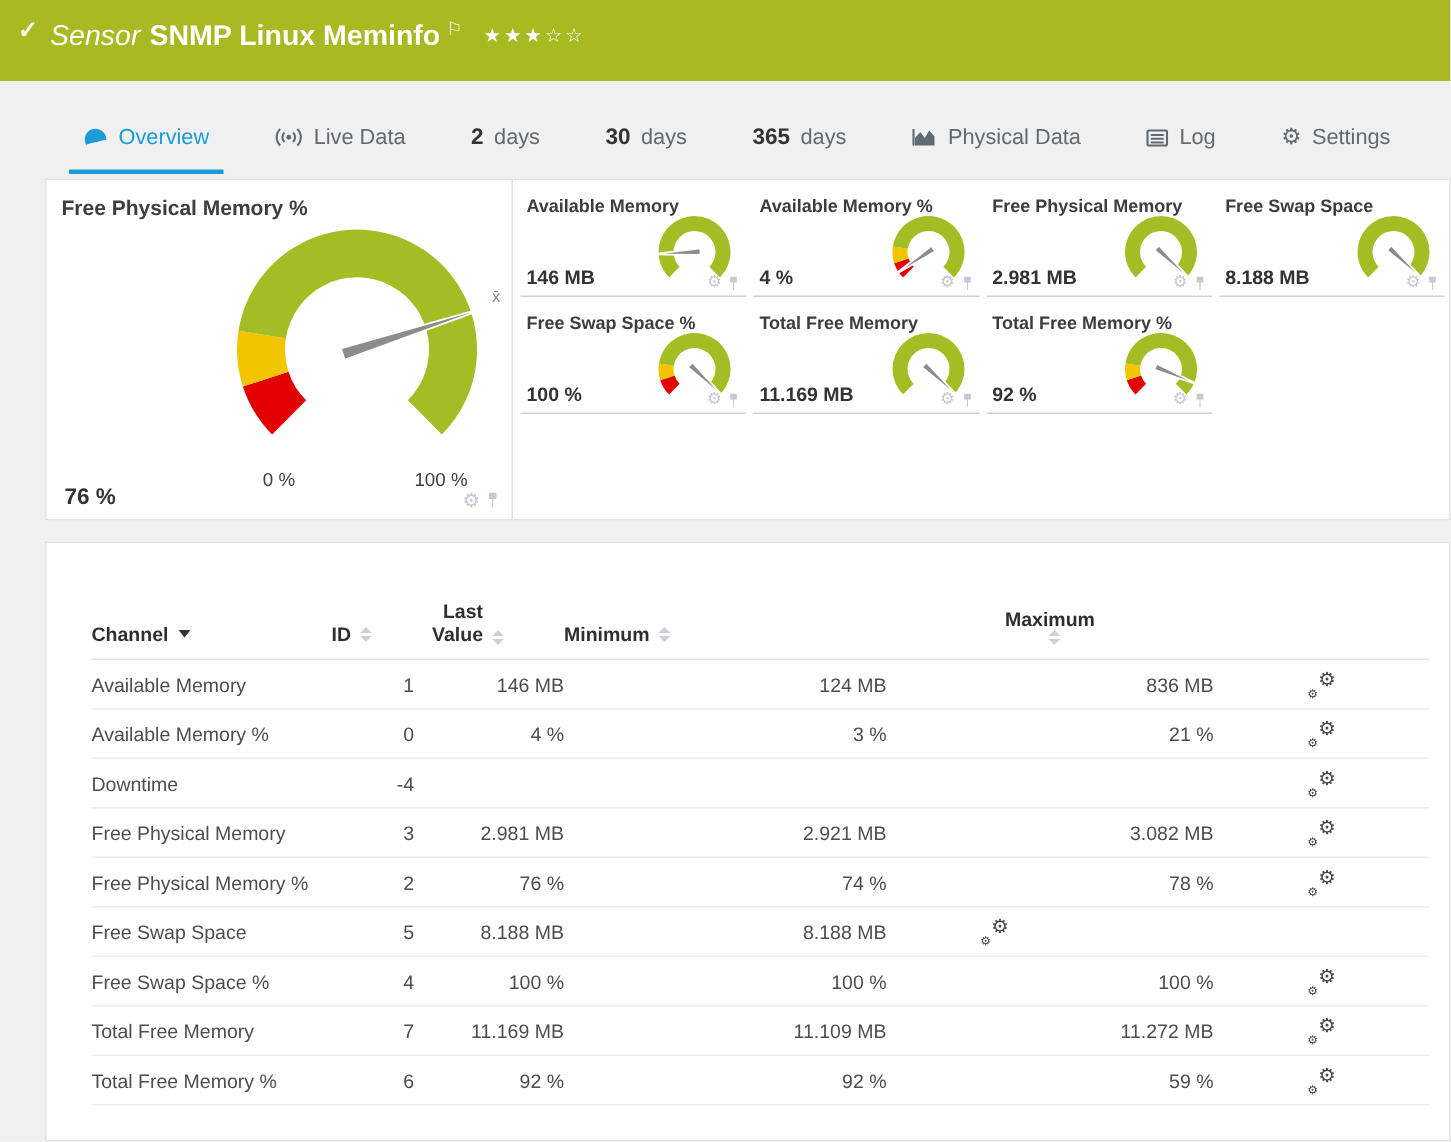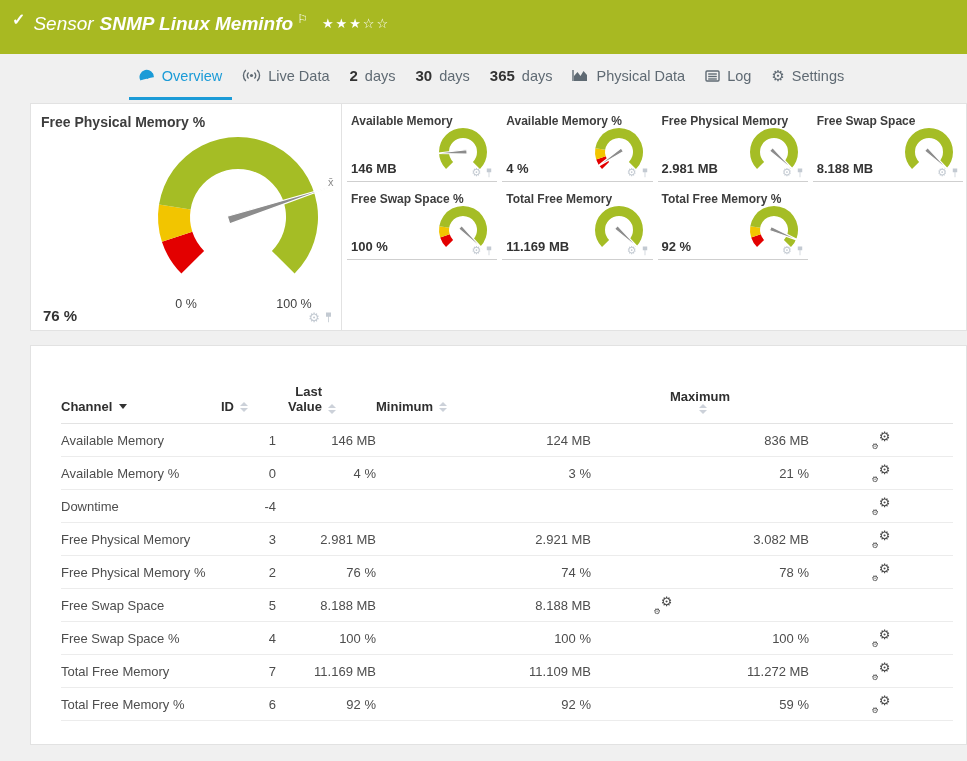--- a/index.html
+++ b/index.html
@@ -5,29 +5,29 @@
   * { margin:0; padding:0; box-sizing:border-box; }
   html,body { width:967px; height:761px; background:#f0f0f0; overflow:hidden;
     font-family:"Liberation Sans", sans-serif; color:#444; }
 
   
   .topbar { height:54px; background:var(--brand_green); color:#fff;
     display:flex; align-items:flex-start; padding:8px 0 0 10px; }
   .check { font-size:16px; font-weight:bold; margin:2px 8px 0 2px; }
   .title-line { font-size:19px; line-height:22px; }
   .title-kind { font-style:italic; font-weight:400; margin-right:6px; }
-  .title-name { font-weight:bold;font-style:italic; }
+  .title-name { font-weight:bold; }
   .title-flag { font-size:12px; vertical-align:super; margin-left:4px; }
   .title-stars { font-size:13px; letter-spacing:2px; margin-left:14px;
     position:relative; top:-2px; }
   .status-ok { font-size:12px; font-weight:bold; margin:4px 0 0 24px; }
 
   
   .tabs { height:46px; display:flex; align-items:stretch;
-    justify-content:center; padding:0 30px 0 46px; }
+    justify-content:space-between; padding:0 30px 0 46px;margin-top:16px; }
   .tab { display:flex; align-items:center; gap:7px; font-size:14.5px;
     color:#5f6a73; padding:0 10px; border-bottom:3px solid transparent;
     cursor:pointer; white-space:nowrap; }
   .tab .num { font-weight:bold; color:#333; font-size:15px; }
   .tab.active { color:var(--accent_blue); border-bottom-color:var(--accent_blue); }
   .tab.active svg { stroke:var(--accent_blue); fill:var(--accent_blue); }
   .tab svg { flex:none; }
   .gear-glyph { font-size:15px; line-height:1; }
 
   

